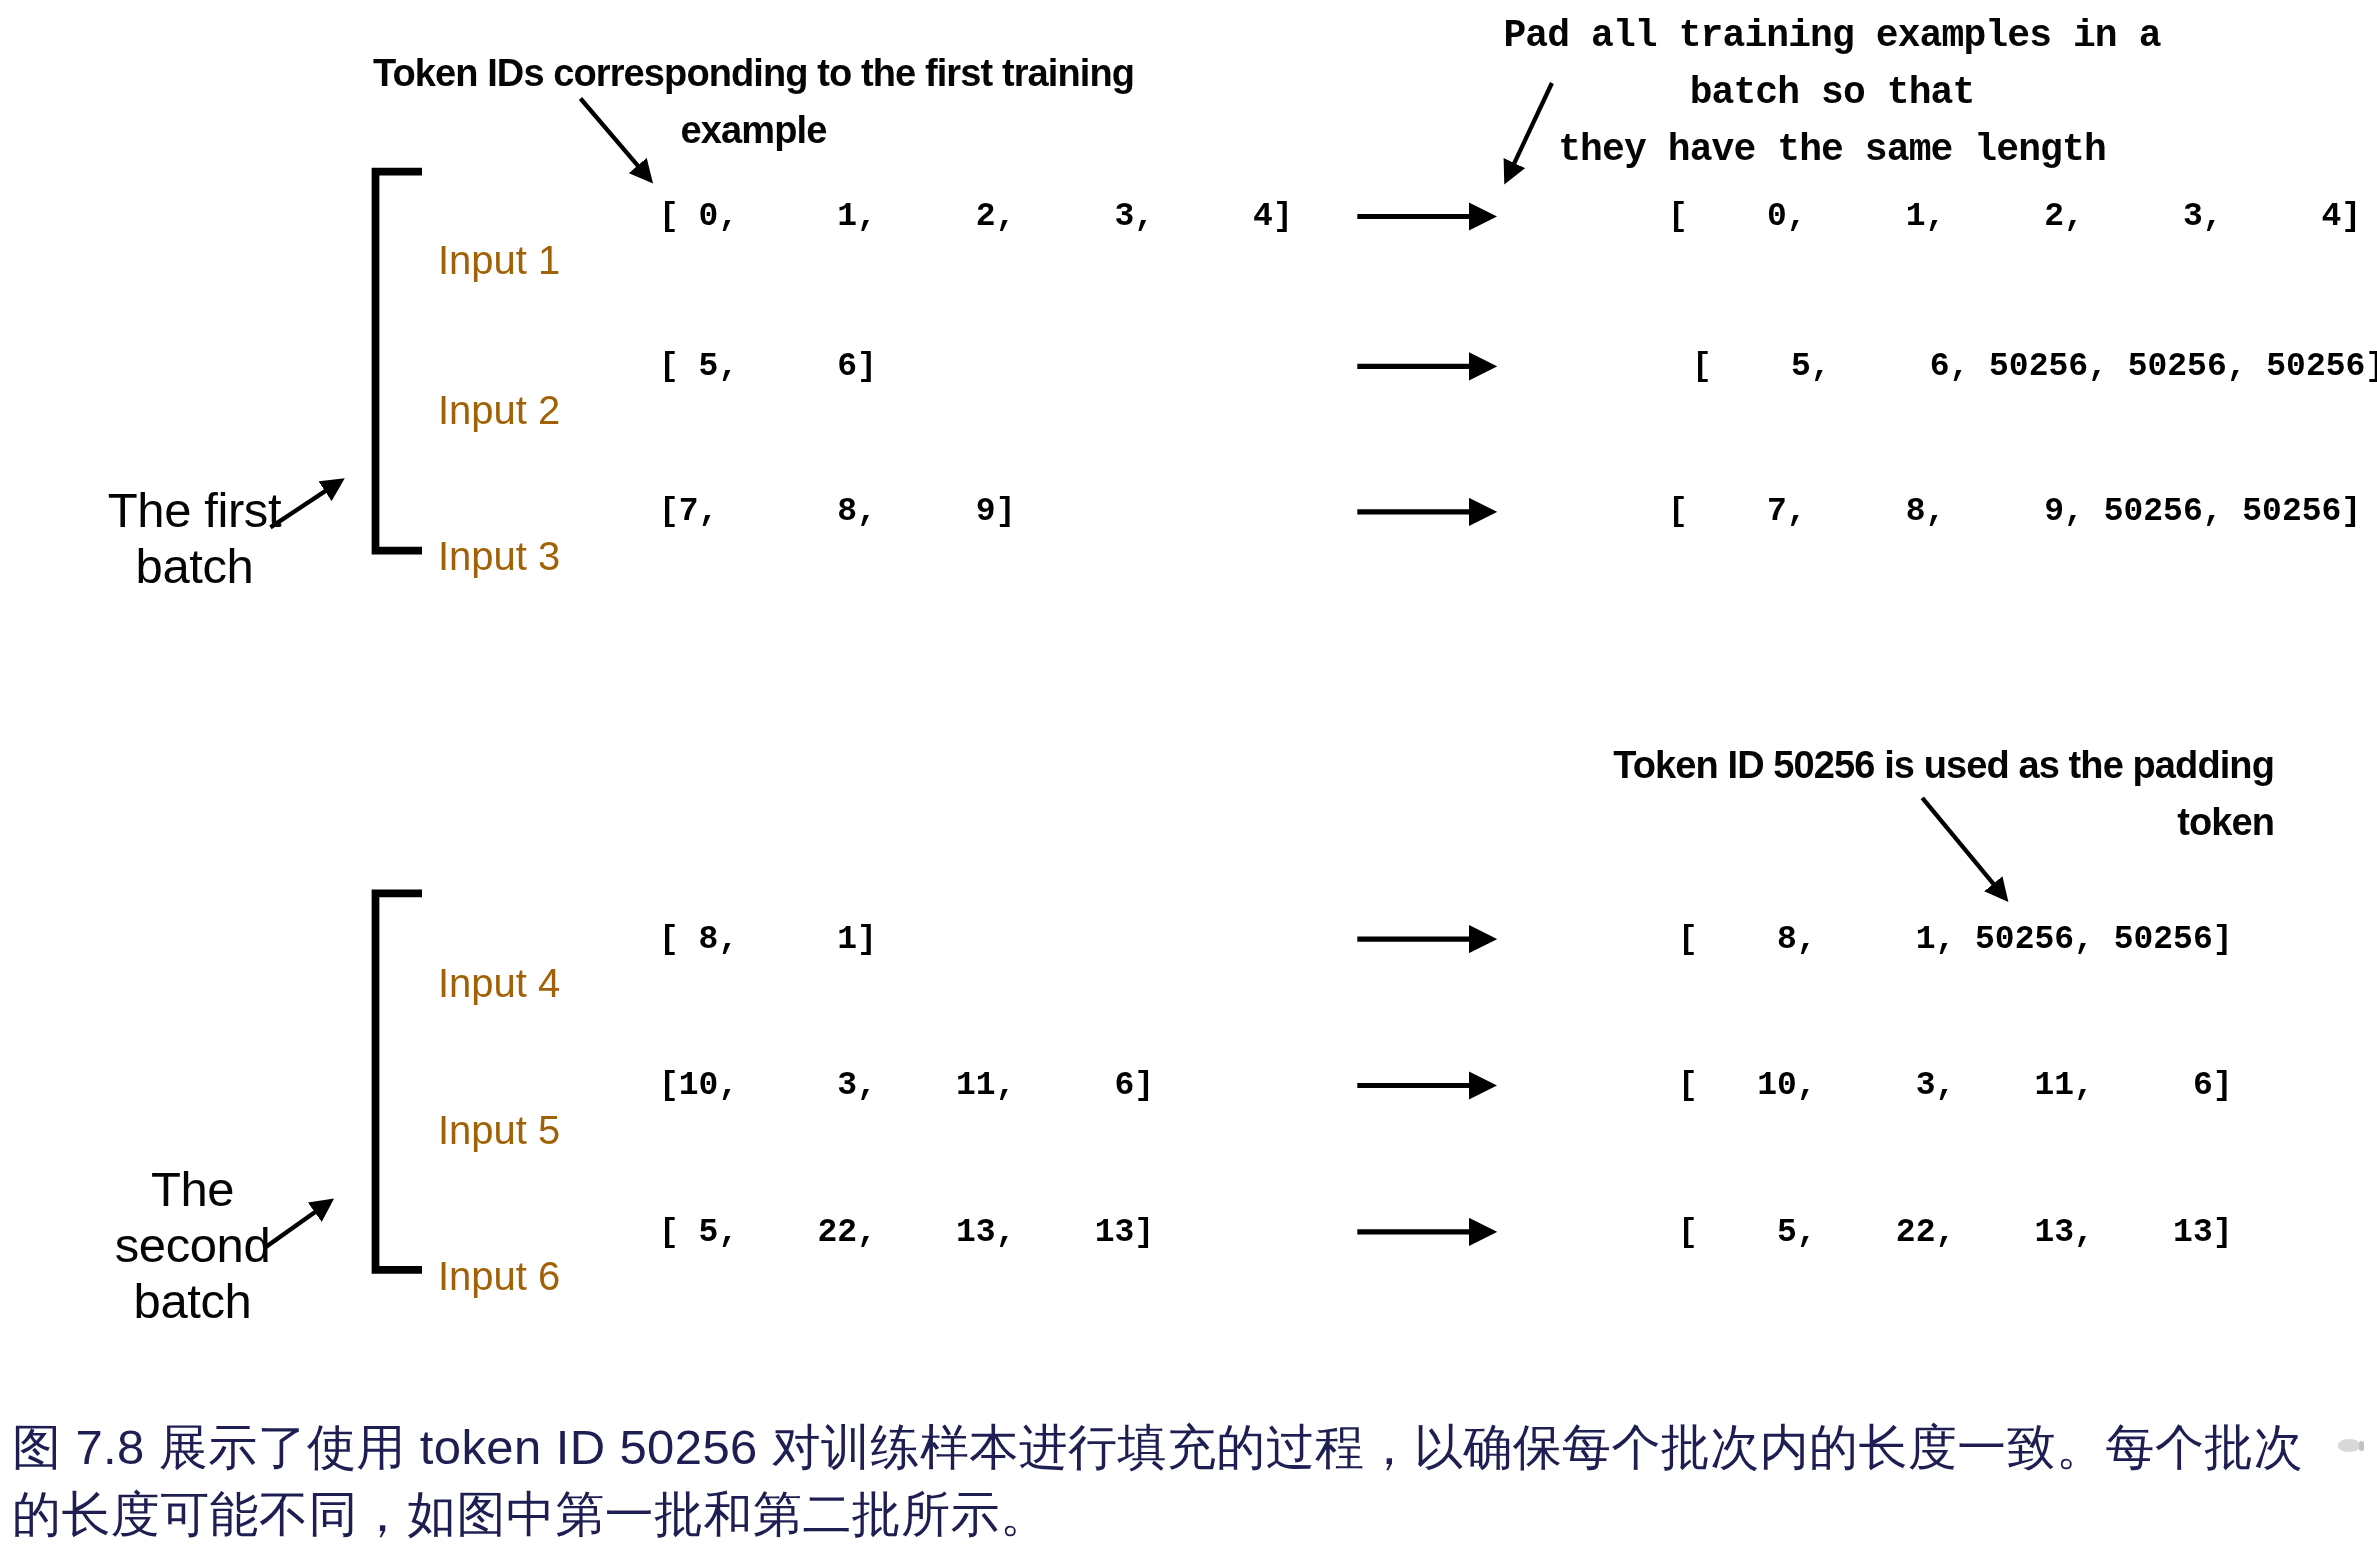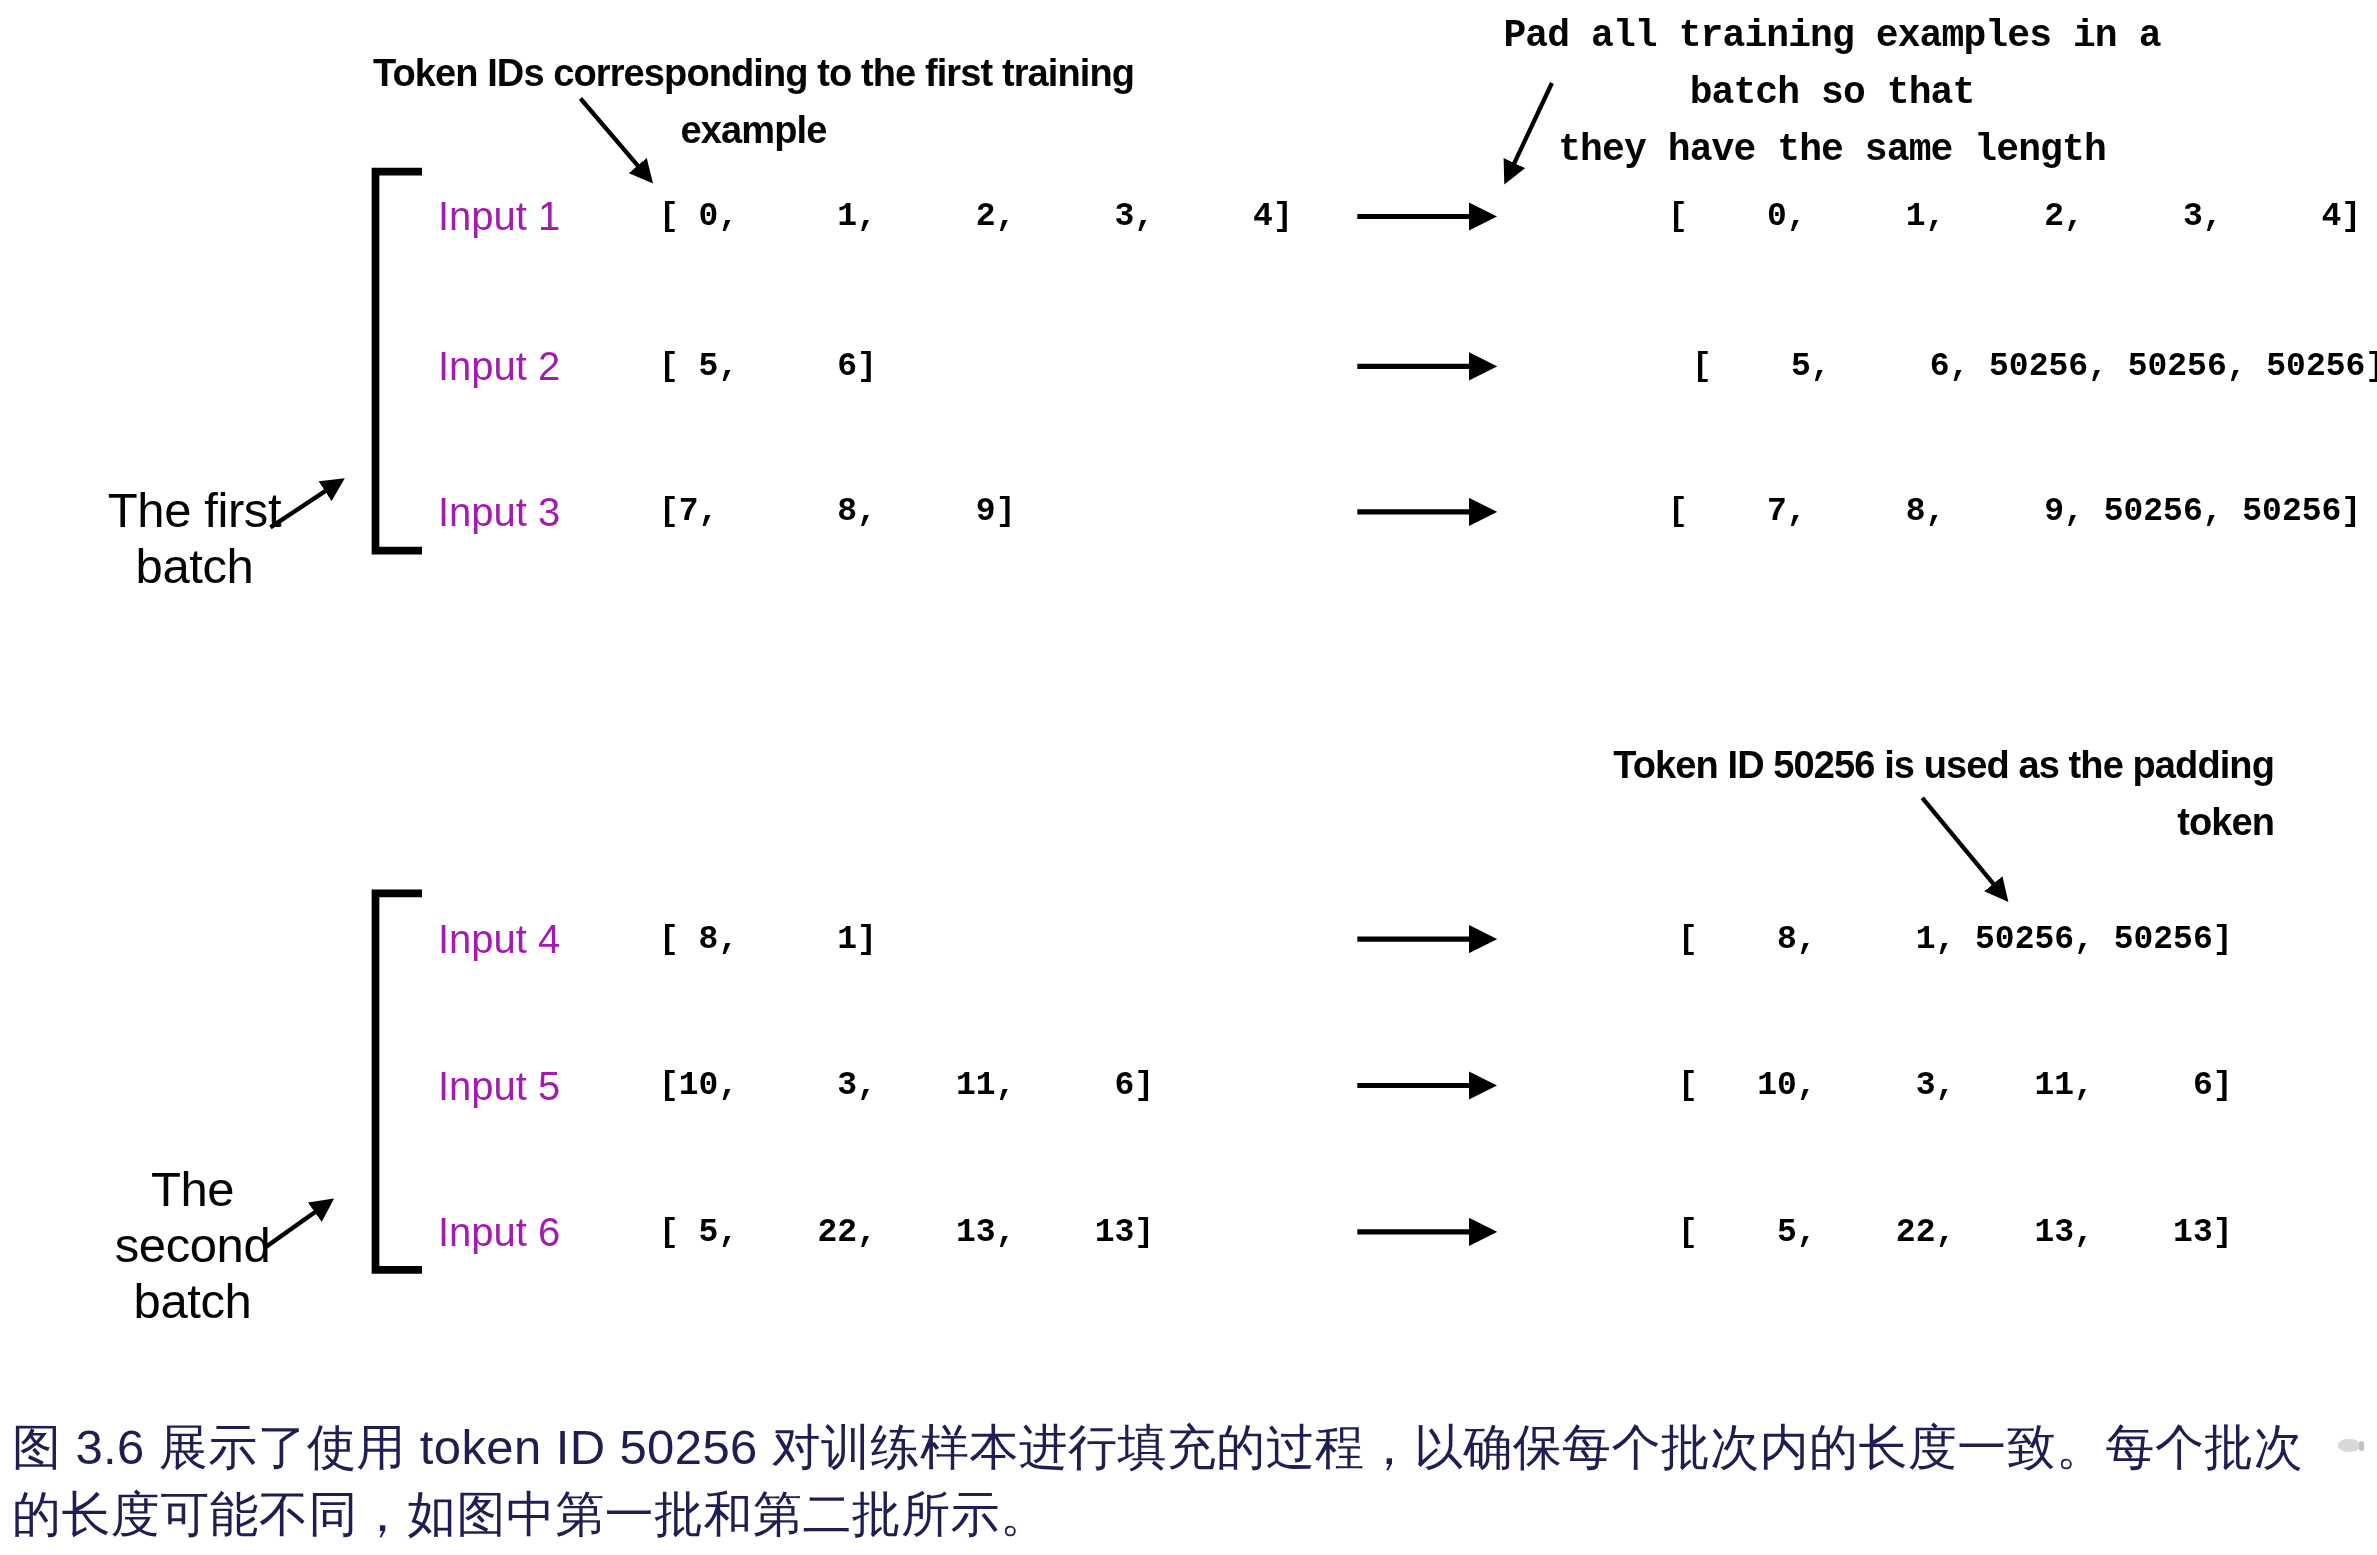--- a/index.html
+++ b/index.html
@@ -4,21 +4,21 @@
 <title>Figure 7.8</title>
 <style>
   html,body{margin:0;padding:0;background:#ffffff;}
   body{position:relative;width:2377px;height:1556px;overflow:hidden;
        font-family:"Liberation Sans",sans-serif;color:#000;}
   .abs{position:absolute;}
   .ann{font-weight:bold;font-size:38px;letter-spacing:-0.9px;line-height:57px;
        text-align:center;color:#050505;}
   .batch-label{font-weight:normal;font-size:49px;letter-spacing:-0.4px;line-height:56px;
        text-align:center;color:#050505;}
-  .input-label{font-size:40px;line-height:52px;color:#a21caf;white-space:pre;}
+  .input-label{font-size:40px;line-height:52px;color:#a16207;white-space:pre;margin-top:44px;}
   .mono{font-family:Liberation Mono, monospace;font-weight:bold;
        font-size:33px;line-height:47px;white-space:pre;color:#000;}
   .caption{font-size:49px;line-height:60px;letter-spacing:0.4px;white-space:pre;
        color:var(--caption-color,#1e1e52);}
   svg.layer{position:absolute;left:0;top:0;width:2377px;height:1556px;}
   .artifact{position:absolute;width:22.4px;height:13px;border-radius:45%;
        background:#b9b9bf;opacity:0.55;}
   .artifact::after{content:"";position:absolute;right:-3.4px;top:1.7px;width:5.2px;height:10.3px;
        background:#8f8f99;border-radius:2.6px;}
 </style>
@@ -86,17 +86,17 @@
 <div class="abs mono" style="left:1678px;top:916px;">[    8,     1, 50256, 50256]</div>
 
 <div class="abs input-label" style="left:438px;top:1060px;">Input 5</div>
 <div class="abs mono" style="left:659px;top:1062px;">[10,     3,    11,     6]</div>
 <div class="abs mono" style="left:1678px;top:1062px;">[   10,     3,    11,     6]</div>
 
 <div class="abs input-label" style="left:438px;top:1206px;">Input 6</div>
 <div class="abs mono" style="left:659px;top:1209px;">[ 5,    22,    13,    13]</div>
 <div class="abs mono" style="left:1678px;top:1209px;">[    5,    22,    13,    13]</div>
 
-<div class="abs caption" style="left:12px;top:1417px;">图 3.6 展示了使用 token ID 50256 对训练样本进行填充的过程，以确保每个批次内的长度一致。每个批次</div>
+<div class="abs caption" style="left:12px;top:1417px;">图 7.8 展示了使用 token ID 50256 对训练样本进行填充的过程，以确保每个批次内的长度一致。每个批次</div>
 <div class="abs caption" style="left:12px;top:1484px;">的长度可能不同，如图中第一批和第二批所示。</div>
 
 <div class="artifact" style="left:2338px;top:1439px;"></div>
 
 
 </body></html>

